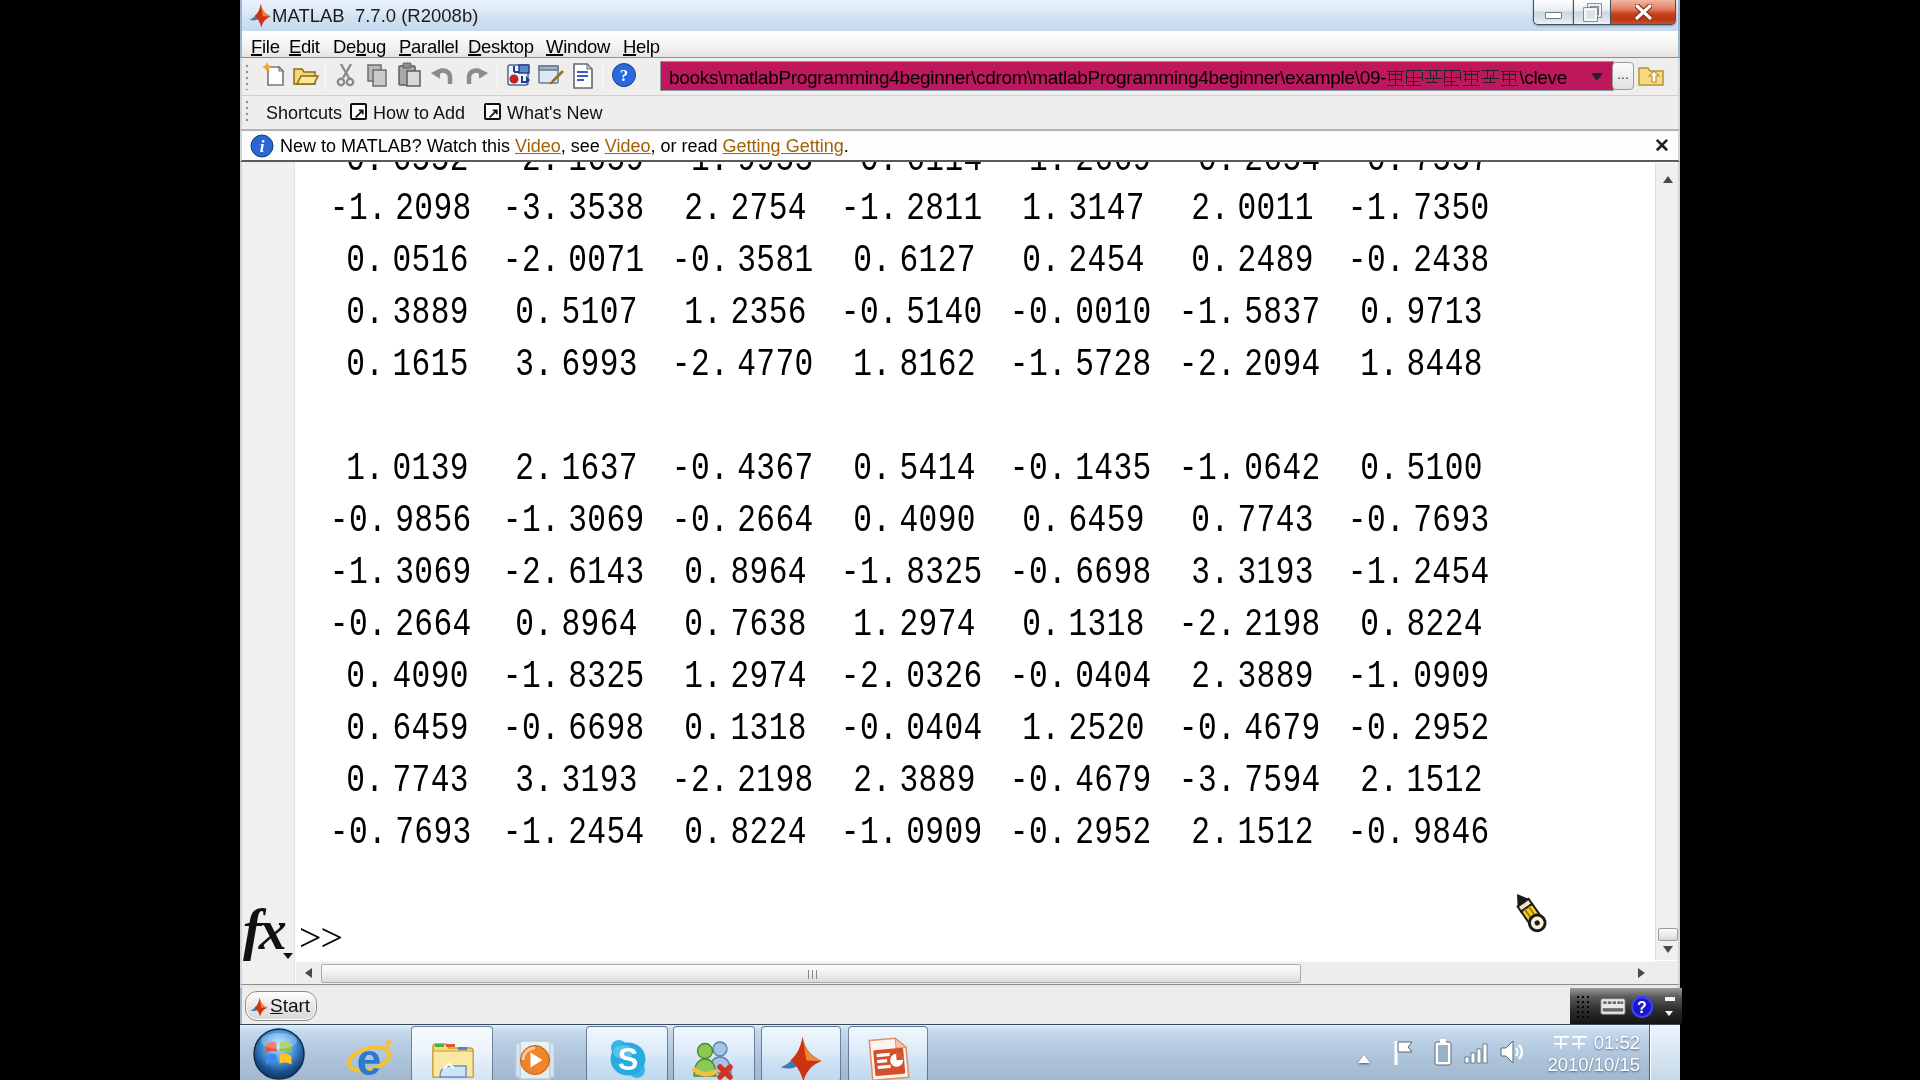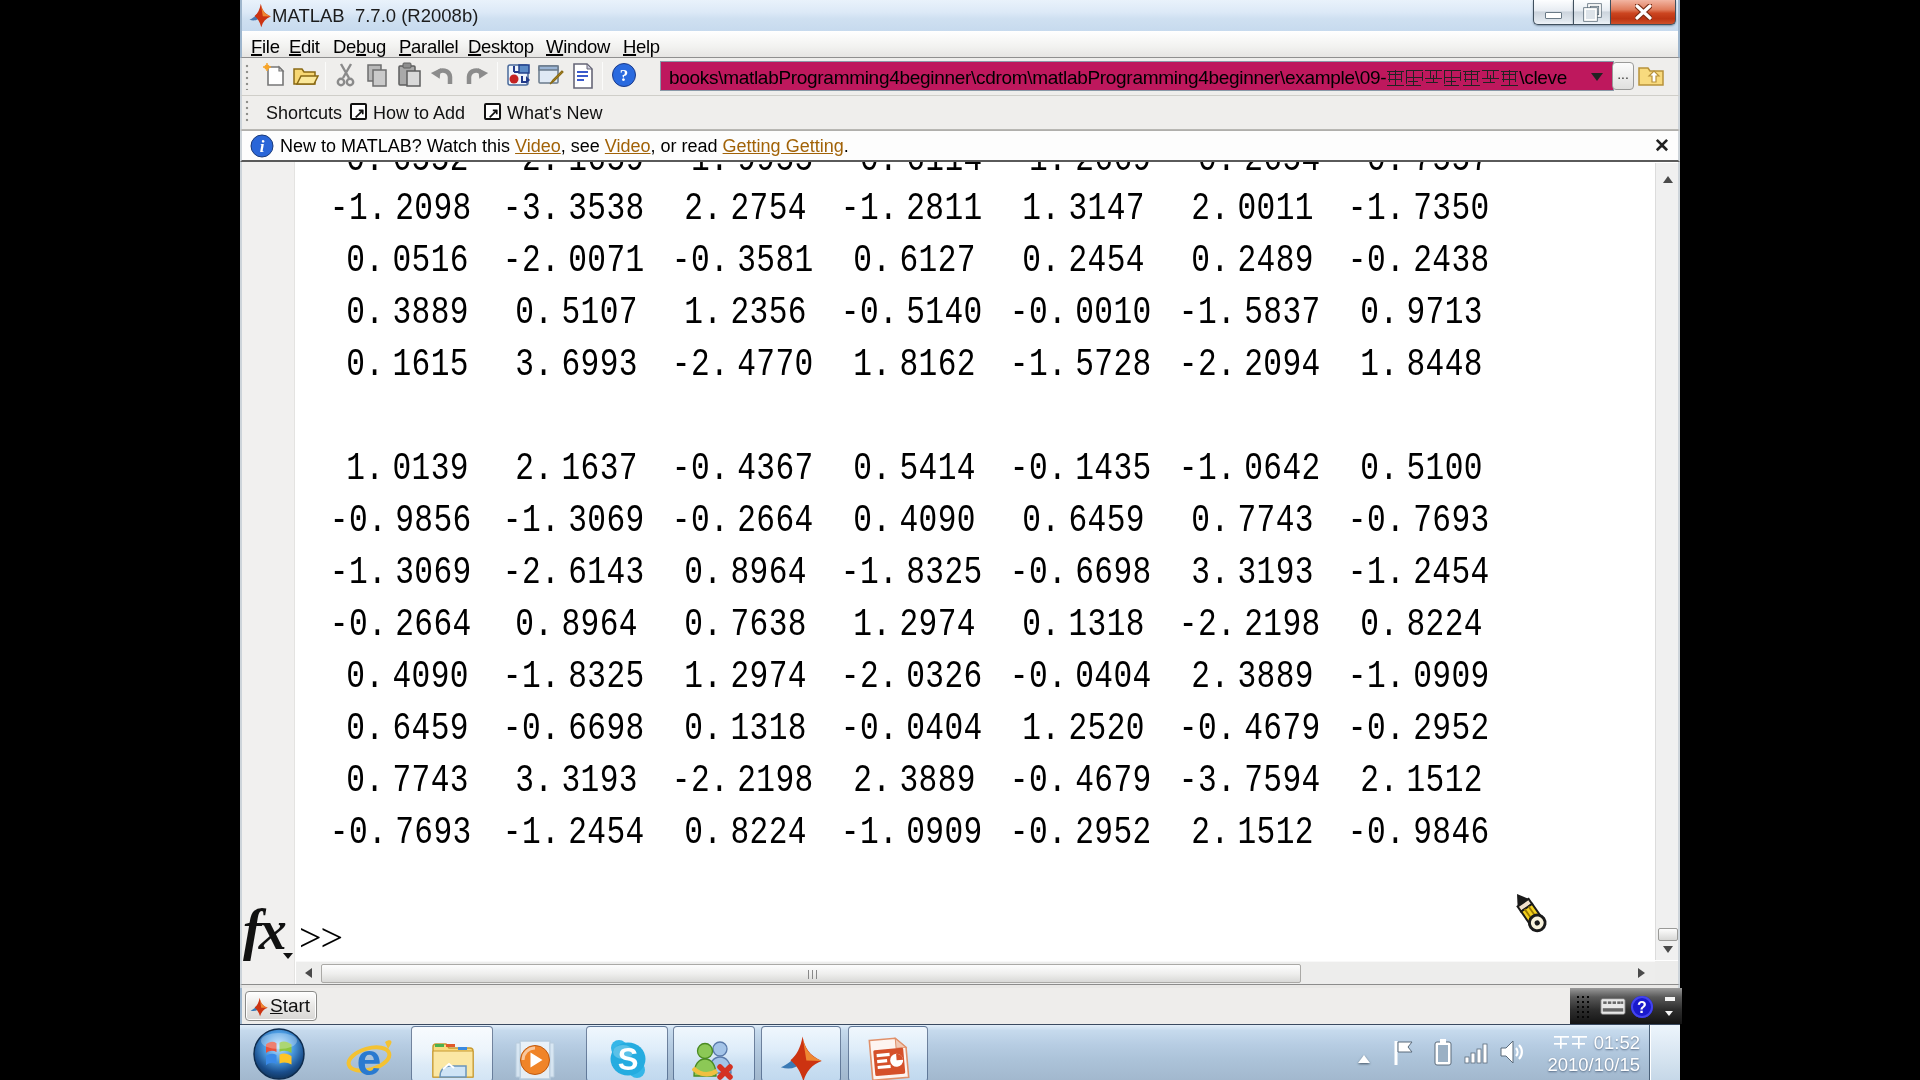--- a/index.html
+++ b/index.html
@@ -70,21 +70,21 @@
 #vscroll{left:1413px;top:1px;width:25px;height:797px;background:#f0f0f0;border-left:1px solid #dcdcdc}
 #hscroll{left:54px;top:799px;width:1359px;height:23px;background:#ededec;border-top:1px solid #f8f8f8}
 .arrow{position:absolute;width:0;height:0;border:5px solid transparent}
 #vthumb{position:absolute;left:2px;top:765px;width:20px;height:13px;background:linear-gradient(180deg,#fdfdfd,#d8d8d6);border:1px solid #9a9a98;border-radius:2px}
 #hthumb{position:absolute;left:25px;top:2px;width:980px;height:19px;background:linear-gradient(180deg,#fdfdfd 0%,#efefee 50%,#d9d9d7 100%);border:1px solid #aaa9a6;border-radius:2px}
 #hthumb:after{content:"";position:absolute;left:486px;top:5px;width:9px;height:9px;background:repeating-linear-gradient(90deg,#888 0 1px,transparent 1px 4px)}
 #corner{left:1413px;top:799px;width:27px;height:23px;background:#ececeb}
 
 #wedge{left:0;top:984px;width:1440px;height:4px;background:#e9e8e6;border-top:1px solid #8c8c8c;border-left:2px solid #cdd4da;border-right:2px solid #cdd4da}
 #startbar{left:0;top:988px;width:1440px;height:36px;background:#eeedeb;border-left:2px solid #9eb6cd;border-right:2px solid #9eb6cd}
-#startbtn{position:absolute;left:3px;top:3px;width:72px;height:30px;background:linear-gradient(180deg,#ffffff,#e8e7e5 50%,#d8d7d5);border:1px solid #8a8a88;border-radius:4px;box-shadow:inset 0 0 0 1px #fff}
+#startbtn{position:absolute;left:3px;top:3px;width:72px;height:30px;background:linear-gradient(180deg,#ffffff,#e8e7e5 50%,#d8d7d5);border:1px solid #8a8a88;border-radius:12px;box-shadow:inset 0 0 0 1px #fff}
 #startbtn span{position:absolute;left:24px;top:3px;font-size:19px;color:#111}
 #imebar{position:absolute;left:1328px;top:0px;width:112px;height:36px;background:linear-gradient(180deg,#9a9a9a 0%,#5a5a5a 25%,#2e2e2e 60%,#141414 100%)}
 
 #taskbar{left:0;top:1024px;width:1440px;height:56px;background:linear-gradient(180deg,#e2eef9 0%,#c6daed 10%,#b7cde3 35%,#abc2d8 65%,#a2b8ce 100%);border-top:1px solid #3a4a60}
 .tbtn{position:absolute;top:1px;height:56px;border:1px solid rgba(30,55,95,.6);border-radius:4px;background:linear-gradient(180deg,#f0f7fd,#ddecf9 45%,#cadff2 70%,#c0d8ee)}
 .tico{position:absolute;top:1px;height:56px}
 #tray{position:absolute;right:0;top:0;height:55px}
 .clock{position:absolute;right:40px;color:#fff;font-size:18.5px;text-align:right;text-shadow:0 1px 2px rgba(10,30,60,.55);white-space:nowrap}
 .cjw{display:inline-block;width:15px;height:15px;margin:0 1.5px -2px 1.5px;background:
  linear-gradient(#fff 0 0) 0 0/100% 1.7px no-repeat,

